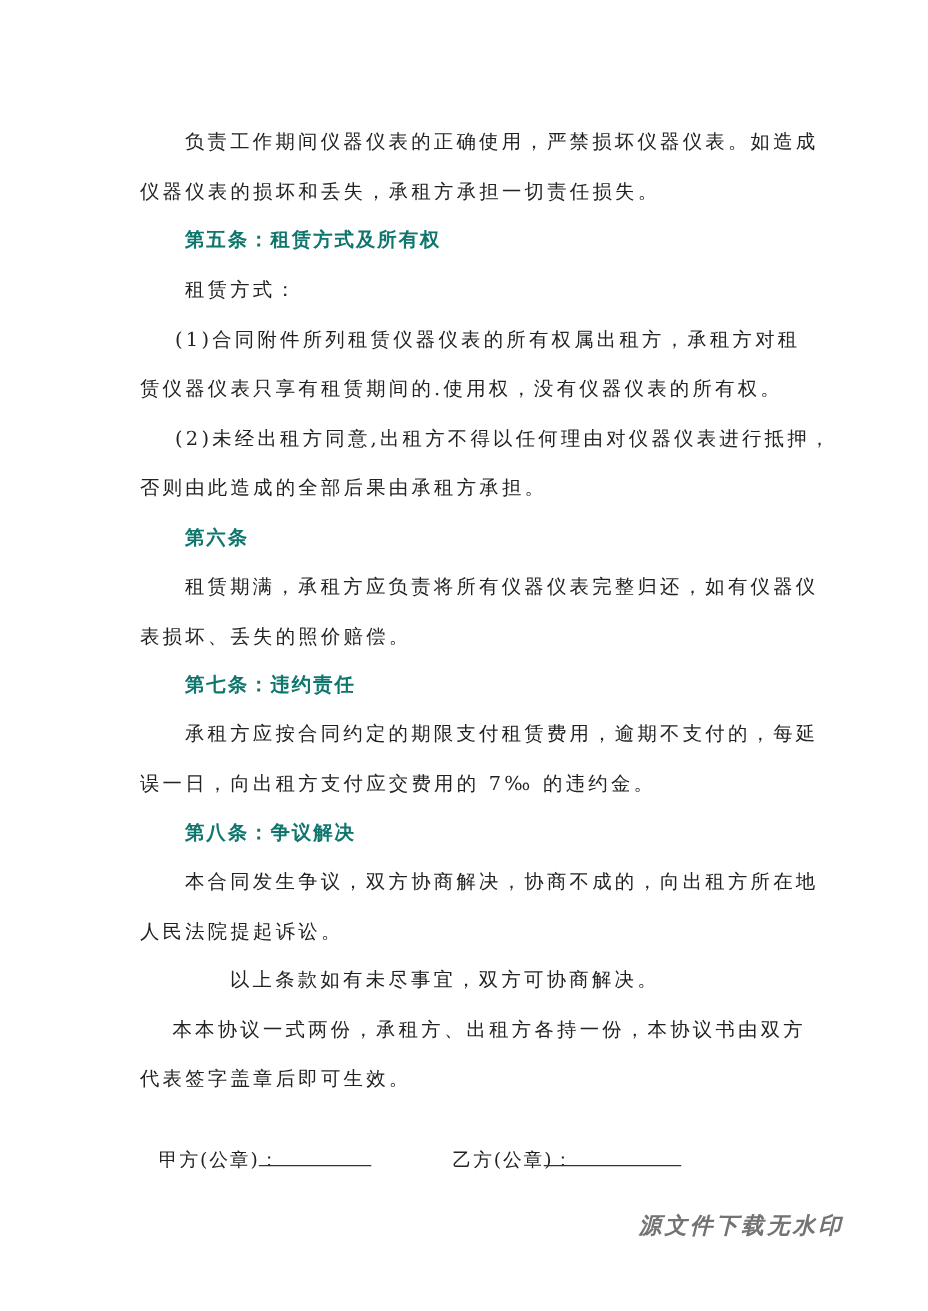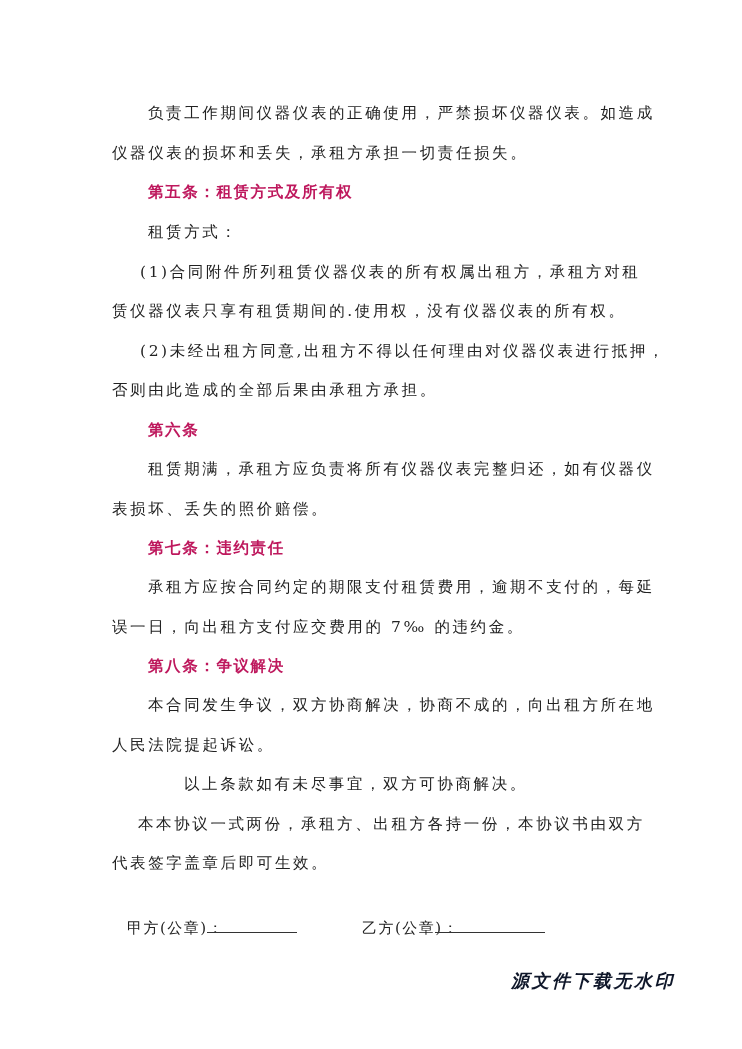--- a/index.html
+++ b/index.html
@@ -24,21 +24,21 @@
       position: absolute;
       font-size: 15.5px;
       letter-spacing: 2.6px;
       white-space: nowrap;
       line-height: 20px;
     }
     .bold {
       font-family: "DejaVu Sans", "Liberation Sans", sans-serif;
       font-weight: bold;
       letter-spacing: 1.6px;
-      color: #be185d;
+      color: #0f766e;
     }
     .sig-label {
       position: absolute;
       font-size: 15px;
       letter-spacing: 1.5px;
       white-space: nowrap;
       line-height: 20px;
     }
     .sig-line {
       position: absolute;
@@ -60,21 +60,21 @@
     }
     .wm-small {
       position: absolute;
       left: 511px;
       top: 970px;
       font-family: "DejaVu Sans", "Liberation Sans", sans-serif;
       font-weight: bold;
       font-style: italic;
       font-size: 18px;
       letter-spacing: 2.5px;
-      color: #0f172a;
+      color: #737373;
       white-space: nowrap;
       line-height: 22px;
     }
   </style>
 </head>
 <body>
 
 <div class="page">
 
   <div class="line" style="left:148px; top:103px;">负责工作期间仪器仪表的正确使用，严禁损坏仪器仪表。如造成</div>

